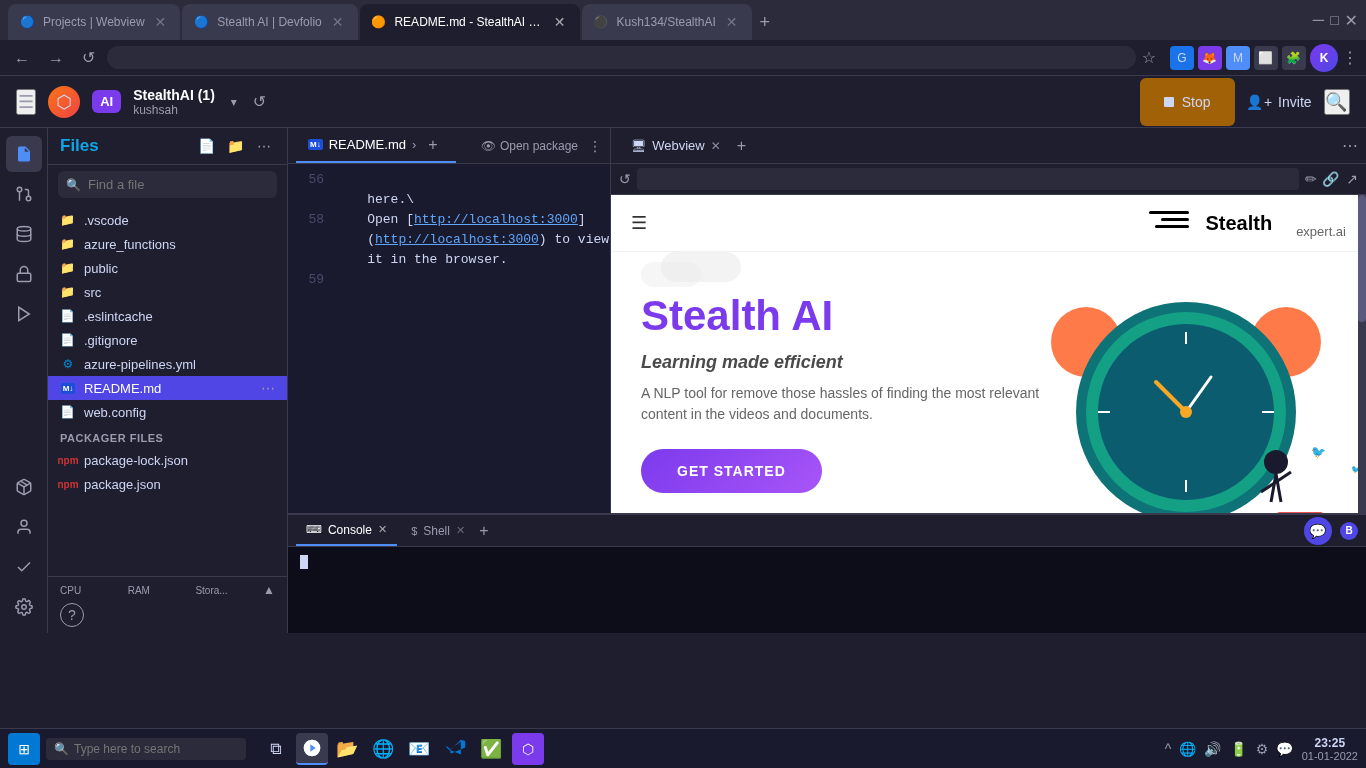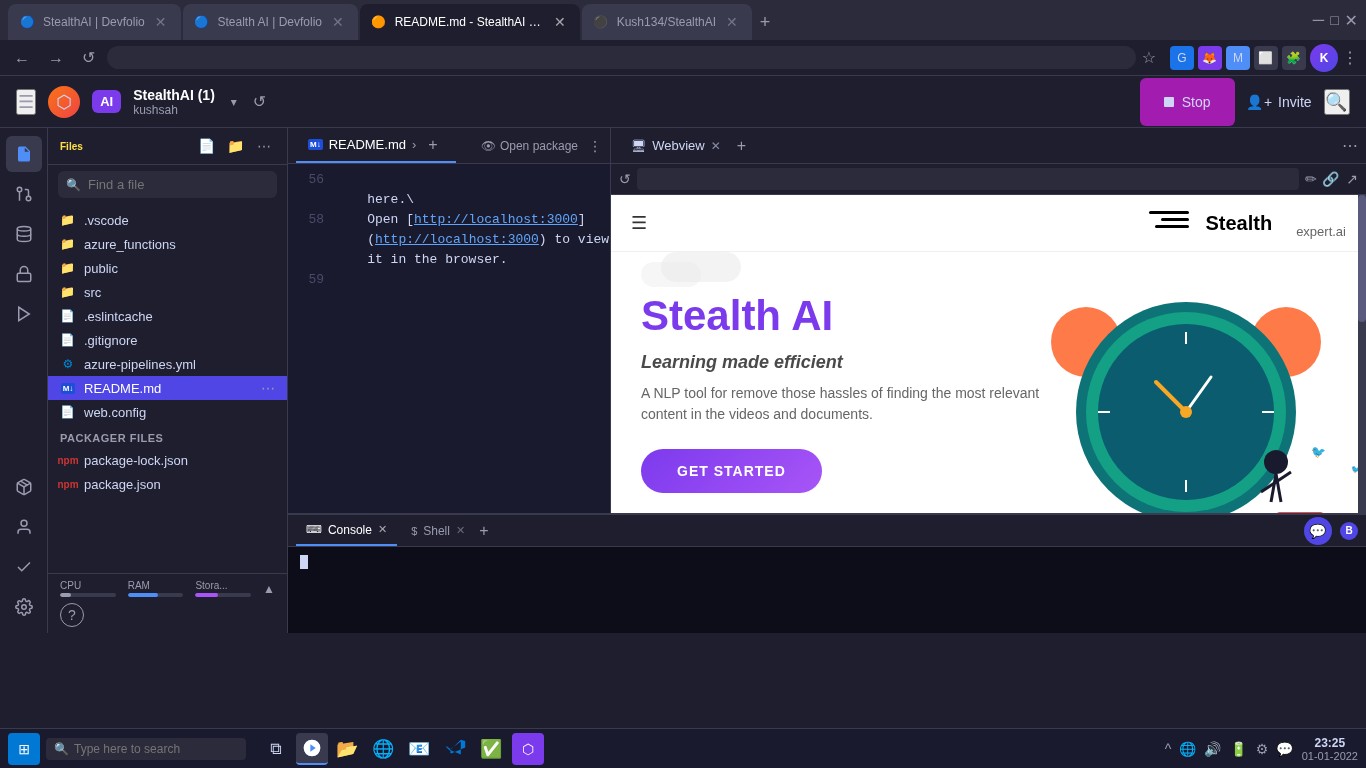--- a/index.html
+++ b/index.html
@@ -25,58 +25,58 @@
     .app-header { background: #1e1e2e; height: 52px; display: flex; align-items: center; padding: 0 16px; gap: 12px; border-bottom: 1px solid #3a3a4e; }
     .hamburger { color: #9b9bb0; font-size: 18px; cursor: pointer; }
     .replit-logo { width: 32px; height: 32px; border-radius: 50%; background: linear-gradient(135deg, #f97316, #ef4444); display: flex; align-items: center; justify-content: center; font-size: 16px; }
     .project-badge { background: #7c3aed; color: white; border-radius: 6px; padding: 4px 8px; font-size: 13px; font-weight: 600; display: flex; align-items: center; gap: 6px; }
     .project-info { display: flex; flex-direction: column; }
     .project-name { font-size: 14px; font-weight: 600; color: #fff; }
     .project-user { font-size: 12px; color: #9b9bb0; }
     .chevron-down { color: #9b9bb0; font-size: 12px; cursor: pointer; margin-left: 4px; }
     .history-btn { color: #9b9bb0; font-size: 16px; cursor: pointer; margin-left: 4px; }
     .header-spacer { flex: 1; }
-    .stop-btn { background: #a21caf; border: none; color: #cdd6f4; padding: 16px 24px; border-radius: 6px; font-size: 14px; cursor: pointer; display: flex; align-items: center; gap: 8px; }
+    .stop-btn { background: #a16207; border: none; color: #cdd6f4; padding: 16px 24px; border-radius: 6px; font-size: 14px; cursor: pointer; display: flex; align-items: center; gap: 8px; }
     .stop-icon { width: 10px; height: 10px; background: #cdd6f4; border-radius: 1px; }
     .invite-btn { background: none; border: none; color: #cdd6f4; font-size: 14px; cursor: pointer; display: flex; align-items: center; gap: 6px; }
     .search-btn { color: #9b9bb0; font-size: 18px; cursor: pointer; }
 
     
     .main-content { display: flex; flex: 1; overflow: hidden; }
 
     
     .sidebar-icons { width: 48px; background: #1e1e2e; border-right: 1px solid #3a3a4e; display: flex; flex-direction: column; align-items: center; padding: 8px 0; gap: 4px; }
     .sidebar-icon-btn { width: 36px; height: 36px; border-radius: 6px; display: flex; align-items: center; justify-content: center; cursor: pointer; color: #9b9bb0; font-size: 16px; background: none; border: none; }
     .sidebar-icon-btn.active { background: #3a3a4e; color: #4f8ef7; }
     .sidebar-icon-spacer { flex: 1; }
 
     
     .file-panel { width: 240px; background: #1e1e2e; border-right: 1px solid #3a3a4e; display: flex; flex-direction: column; }
     .file-panel-header { padding: 8px 12px; display: flex; align-items: center; gap: 8px; border-bottom: 1px solid #3a3a4e; }
-    .file-panel-title { font-size: 10px; font-weight: 600; color: #fde047; flex: 1; }
+    .file-panel-title { font-size: 17px; font-weight: 600; color: #0ea5e9; flex: 1; }
     .file-panel-actions { display: flex; gap: 4px; }
     .file-action-btn { background: none; border: none; color: #9b9bb0; cursor: pointer; font-size: 14px; padding: 2px 4px; }
     .search-box { padding: 6px 10px; }
     .search-input { width: 100%; background: #2b2b3b; border: none; border-radius: 6px; color: #cdd6f4; font-size: 13px; padding: 6px 10px 6px 30px; outline: none; }
     .search-wrapper { position: relative; }
     .search-icon { position: absolute; left: 8px; top: 50%; transform: translateY(-50%); color: #9b9bb0; font-size: 12px; }
     .file-list { flex: 1; overflow-y: auto; padding: 4px 0; }
     .file-item { display: flex; align-items: center; gap: 8px; padding: 4px 12px; cursor: pointer; font-size: 13px; color: #cdd6f4; }
     .file-item.active { background: #4f46e5; color: #fff; }
     .file-icon { width: 16px; height: 16px; flex-shrink: 0; display: flex; align-items: center; justify-content: center; font-size: 12px; }
     .folder-icon { color: #9b9bb0; }
     .file-name { flex: 1; }
     .file-more-btn { opacity: 0; background: none; border: none; color: #9b9bb0; cursor: pointer; font-size: 14px; }
     .file-item:hover .file-more-btn, .file-item.active .file-more-btn { opacity: 1; }
     .section-label { font-size: 11px; color: #9b9bb0; padding: 8px 12px 4px; font-weight: 600; text-transform: uppercase; letter-spacing: 0.5px; }
 
     
     .file-panel-status { border-top: 1px solid #3a3a4e; padding: 6px 12px; }
     .resource-bars { display: flex; gap: 12px; align-items: center; }
-    .resource-item { display: flex; flex-direction: column; gap: 2px; flex: 1; }
+    .resource-item { display: flex; flex-direction: row; gap: 2px; flex: 1; }
     .resource-label { font-size: 10px; color: #9b9bb0; }
     .resource-bar { height: 4px; background: #3a3a4e; border-radius: 2px; overflow: hidden; }
     .resource-fill { height: 100%; border-radius: 2px; }
     .cpu-fill { background: #9b9bb0; width: 20%; }
     .ram-fill { background: #4f8ef7; width: 55%; }
     .storage-fill { background: #a855f7; width: 40%; }
     .expand-btn { background: none; border: none; color: #9b9bb0; cursor: pointer; font-size: 12px; }
     .help-btn { background: none; border: none; color: #9b9bb0; cursor: pointer; font-size: 14px; width: 24px; height: 24px; border-radius: 50%; border: 1px solid #9b9bb0; display: flex; align-items: center; justify-content: center; }
 
     
@@ -165,21 +165,21 @@
     ::-webkit-scrollbar-track { background: #1e1e2e; }
     ::-webkit-scrollbar-thumb { background: #3a3a4e; border-radius: 3px; }
   </style>
 </head>
 <body>
 
 <div class="browser-chrome">
   <div class="tab-bar">
     <div class="tab">
       <span style="color:#4f8ef7;font-size:12px;">🔵</span>
-      <span class="tab-title">StealthAI | Devfolio</span>
+      <span class="tab-title">Projects | Webview</span>
       <span class="tab-close">✕</span>
     </div>
     <div class="tab">
       <span style="color:#4f8ef7;font-size:12px;">🔵</span>
       <span class="tab-title">Stealth AI | Devfolio</span>
       <span class="tab-close">✕</span>
     </div>
     <div class="tab active">
       <span style="font-size:12px;">🟠</span>
       <span class="tab-title">README.md - StealthAI (1) - Rep...</span>

